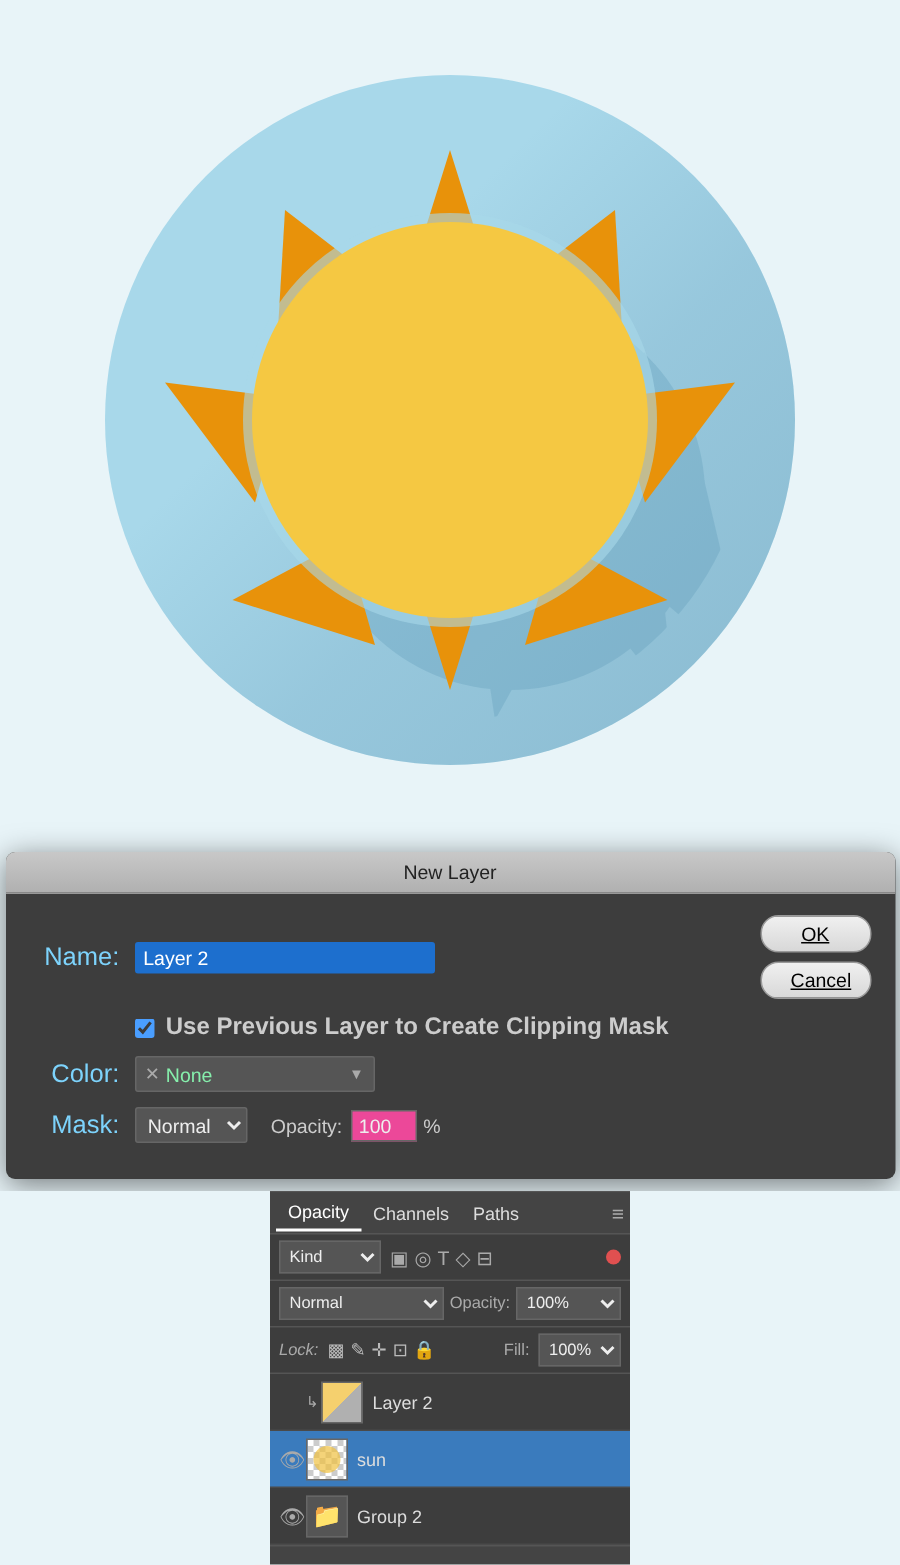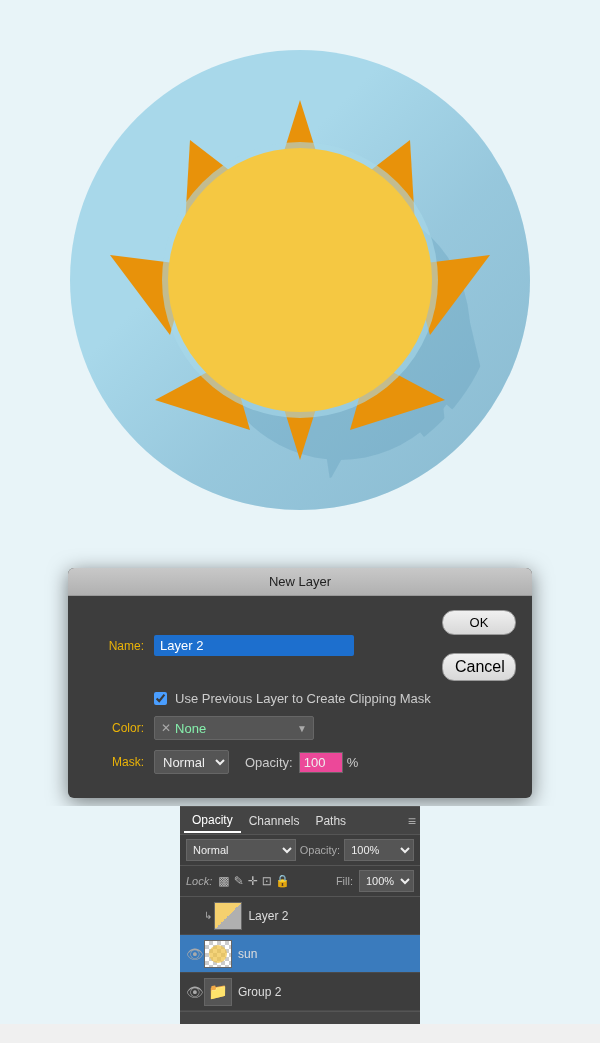--- a/index.html
+++ b/index.html
@@ -49,21 +49,21 @@
 
     
     .dialog-overlay {
       position: relative;
       display: flex;
       justify-content: center;
       padding: 8px 0;
       background: #e8f4f8;
     }
     .dialog {
-      width: 464px;
+      width: 593px;
       background: #3d3d3d;
       border-radius: 6px;
       box-shadow: 0 4px 20px rgba(0,0,0,0.5);
       overflow: hidden;
     }
     .dialog-titlebar {
       background: linear-gradient(to bottom, #c8c8c8, #b0b0b0);
       text-align: center;
       padding: 6px;
       font-size: 13px;
@@ -73,75 +73,77 @@
     }
     .dialog-body {
       padding: 14px 16px;
     }
     .dialog-row {
       display: flex;
       align-items: center;
       margin-bottom: 10px;
     }
     .dialog-label {
-      color: #eab308;
+      color: #7dd3fc;
       width: 60px;
       text-align: right;
       margin-right: 10px;
-      font-size: 12px;
+      font-size: 17px;
     }
     .dialog-name-input {
       background: #1d6fce;
       color: #fff;
       border: none;
       padding: 3px 6px;
       font-size: 13px;
       border-radius: 2px;
       width: 200px;
       outline: none;
     }
     .dialog-buttons {
       display: flex;
       flex-direction: column;
-      gap: 18px;
+      gap: 6px;
       margin-left: auto;
+      text-decoration: underline;
     }
     .btn-ok {
       background: linear-gradient(to bottom, #f0f0f0, #d8d8d8);
       border: 1px solid #999;
       border-radius: 12px;
       padding: 4px 20px;
       font-size: 13px;
       cursor: pointer;
       width: 74px;
       text-align: center;
     }
     .btn-cancel {
       background: linear-gradient(to bottom, #f0f0f0, #d8d8d8);
       border: 1px solid #999;
       border-radius: 12px;
       padding: 4px 12px;
-      font-size: 16px;
+      font-size: 13px;
       cursor: pointer;
       width: 74px;
-      text-align: left;
+      text-align: right;
     }
     .checkbox-row {
       display: flex;
       align-items: center;
       margin-bottom: 10px;
       padding-left: 70px;
     }
     .checkbox-row input[type=checkbox] {
       margin-right: 8px;
       accent-color: #4a9eff;
     }
     .checkbox-label {
       color: #ccc;
-      font-size: 13px;
+      font-size: 16px;
+      font-weight: bold;
     }
     .dialog-select {
       background: #555;
       color: #eee;
       border: 1px solid #666;
       padding: 2px 4px;
       font-size: 13px;
       border-radius: 2px;
       appearance: auto;
       height: 24px;
@@ -513,20 +515,33 @@
 <div class="layers-panel">
   <div class="layers-container">
 
     <div class="layers-tabs">
       <span class="layers-tab active">Opacity</span>
       <span class="layers-tab">Channels</span>
       <span class="layers-tab">Paths</span>
       <span class="layers-menu-icon">≡</span>
     </div>
 
+    <div class="layers-kind-row">
+      <select class="kind-select">
+        <option>Kind</option>
+      </select>
+      <div class="kind-icons">
+        <span class="kind-icon">▣</span>
+        <span class="kind-icon">◎</span>
+        <span class="kind-icon">T</span>
+        <span class="kind-icon">◇</span>
+        <span class="kind-icon">⊟</span>
+      </div>
+      <div class="red-dot"></div>
+    </div>
 
     <div class="layers-normal-row">
       <select class="normal-select">
         <option>Normal</option>
         <option>Multiply</option>
       </select>
       <span class="opacity-label-sm">Opacity:</span>
       <select class="opacity-select">
         <option>100%</option>
       </select>

